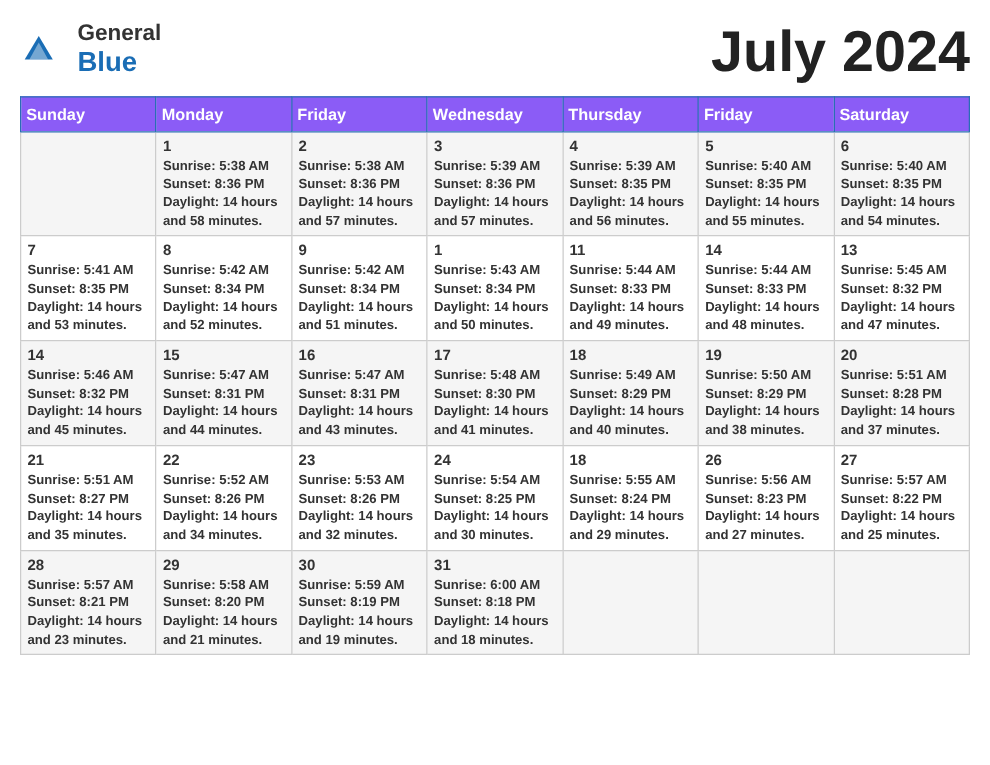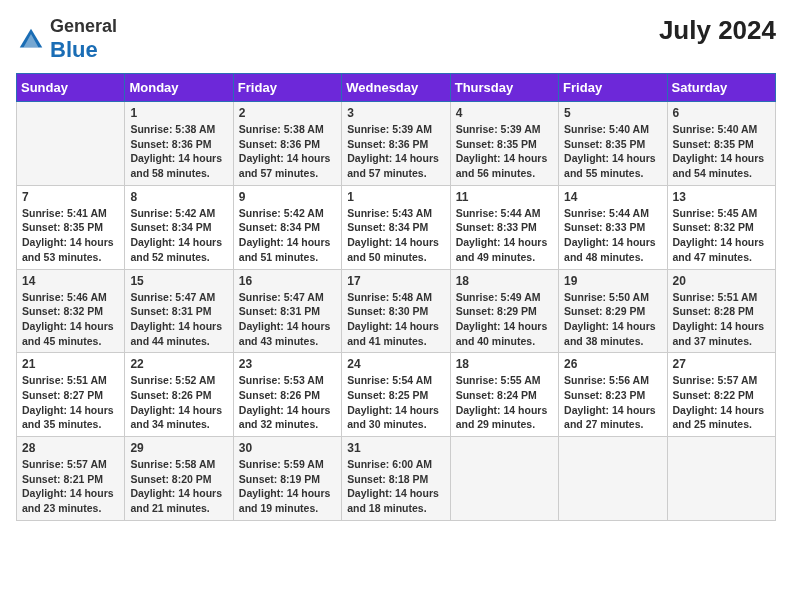--- a/index.html
+++ b/index.html
@@ -12,56 +12,56 @@
     }
     .header-area {
       display: flex;
       justify-content: space-between;
       align-items: flex-start;
       margin-bottom: 10px;
     }
     .logo {
       display: flex;
       align-items: center;
-      gap: 4px;
+      gap: 16px;
     }
     .logo-text-general {
       font-size: 18px;
       font-weight: bold;
       color: #333;
     }
     .logo-text-blue {
       font-size: 22px;
       font-weight: bold;
       color: #1a6db5;
     }
     .logo-icon {
       width: 30px;
       height: 30px;
     }
     .title-area {
       text-align: right;
     }
     .month-title {
-      font-size: 26px;
+      font-size: 46px;
       font-weight: bold;
       color: #222;
       line-height: 1.1;
     }
     .location-title {
       font-size: 16px;
       color: #555;
     }
     .calendar-table {
       width: 100%;
       border-collapse: collapse;
       font-size: 11px;
     }
     .calendar-table thead tr th {
-      background-color: #6d28d9;
+      background-color: #8b5cf6;
       color: #fff;
       padding: 6px 4px;
       text-align: left;
       font-size: 13px;
       font-weight: bold;
       border: 1px solid #2a6db5;
       margin-top: 24px;
     }
     .calendar-table tbody tr td {
       border: 1px solid #ccc;

